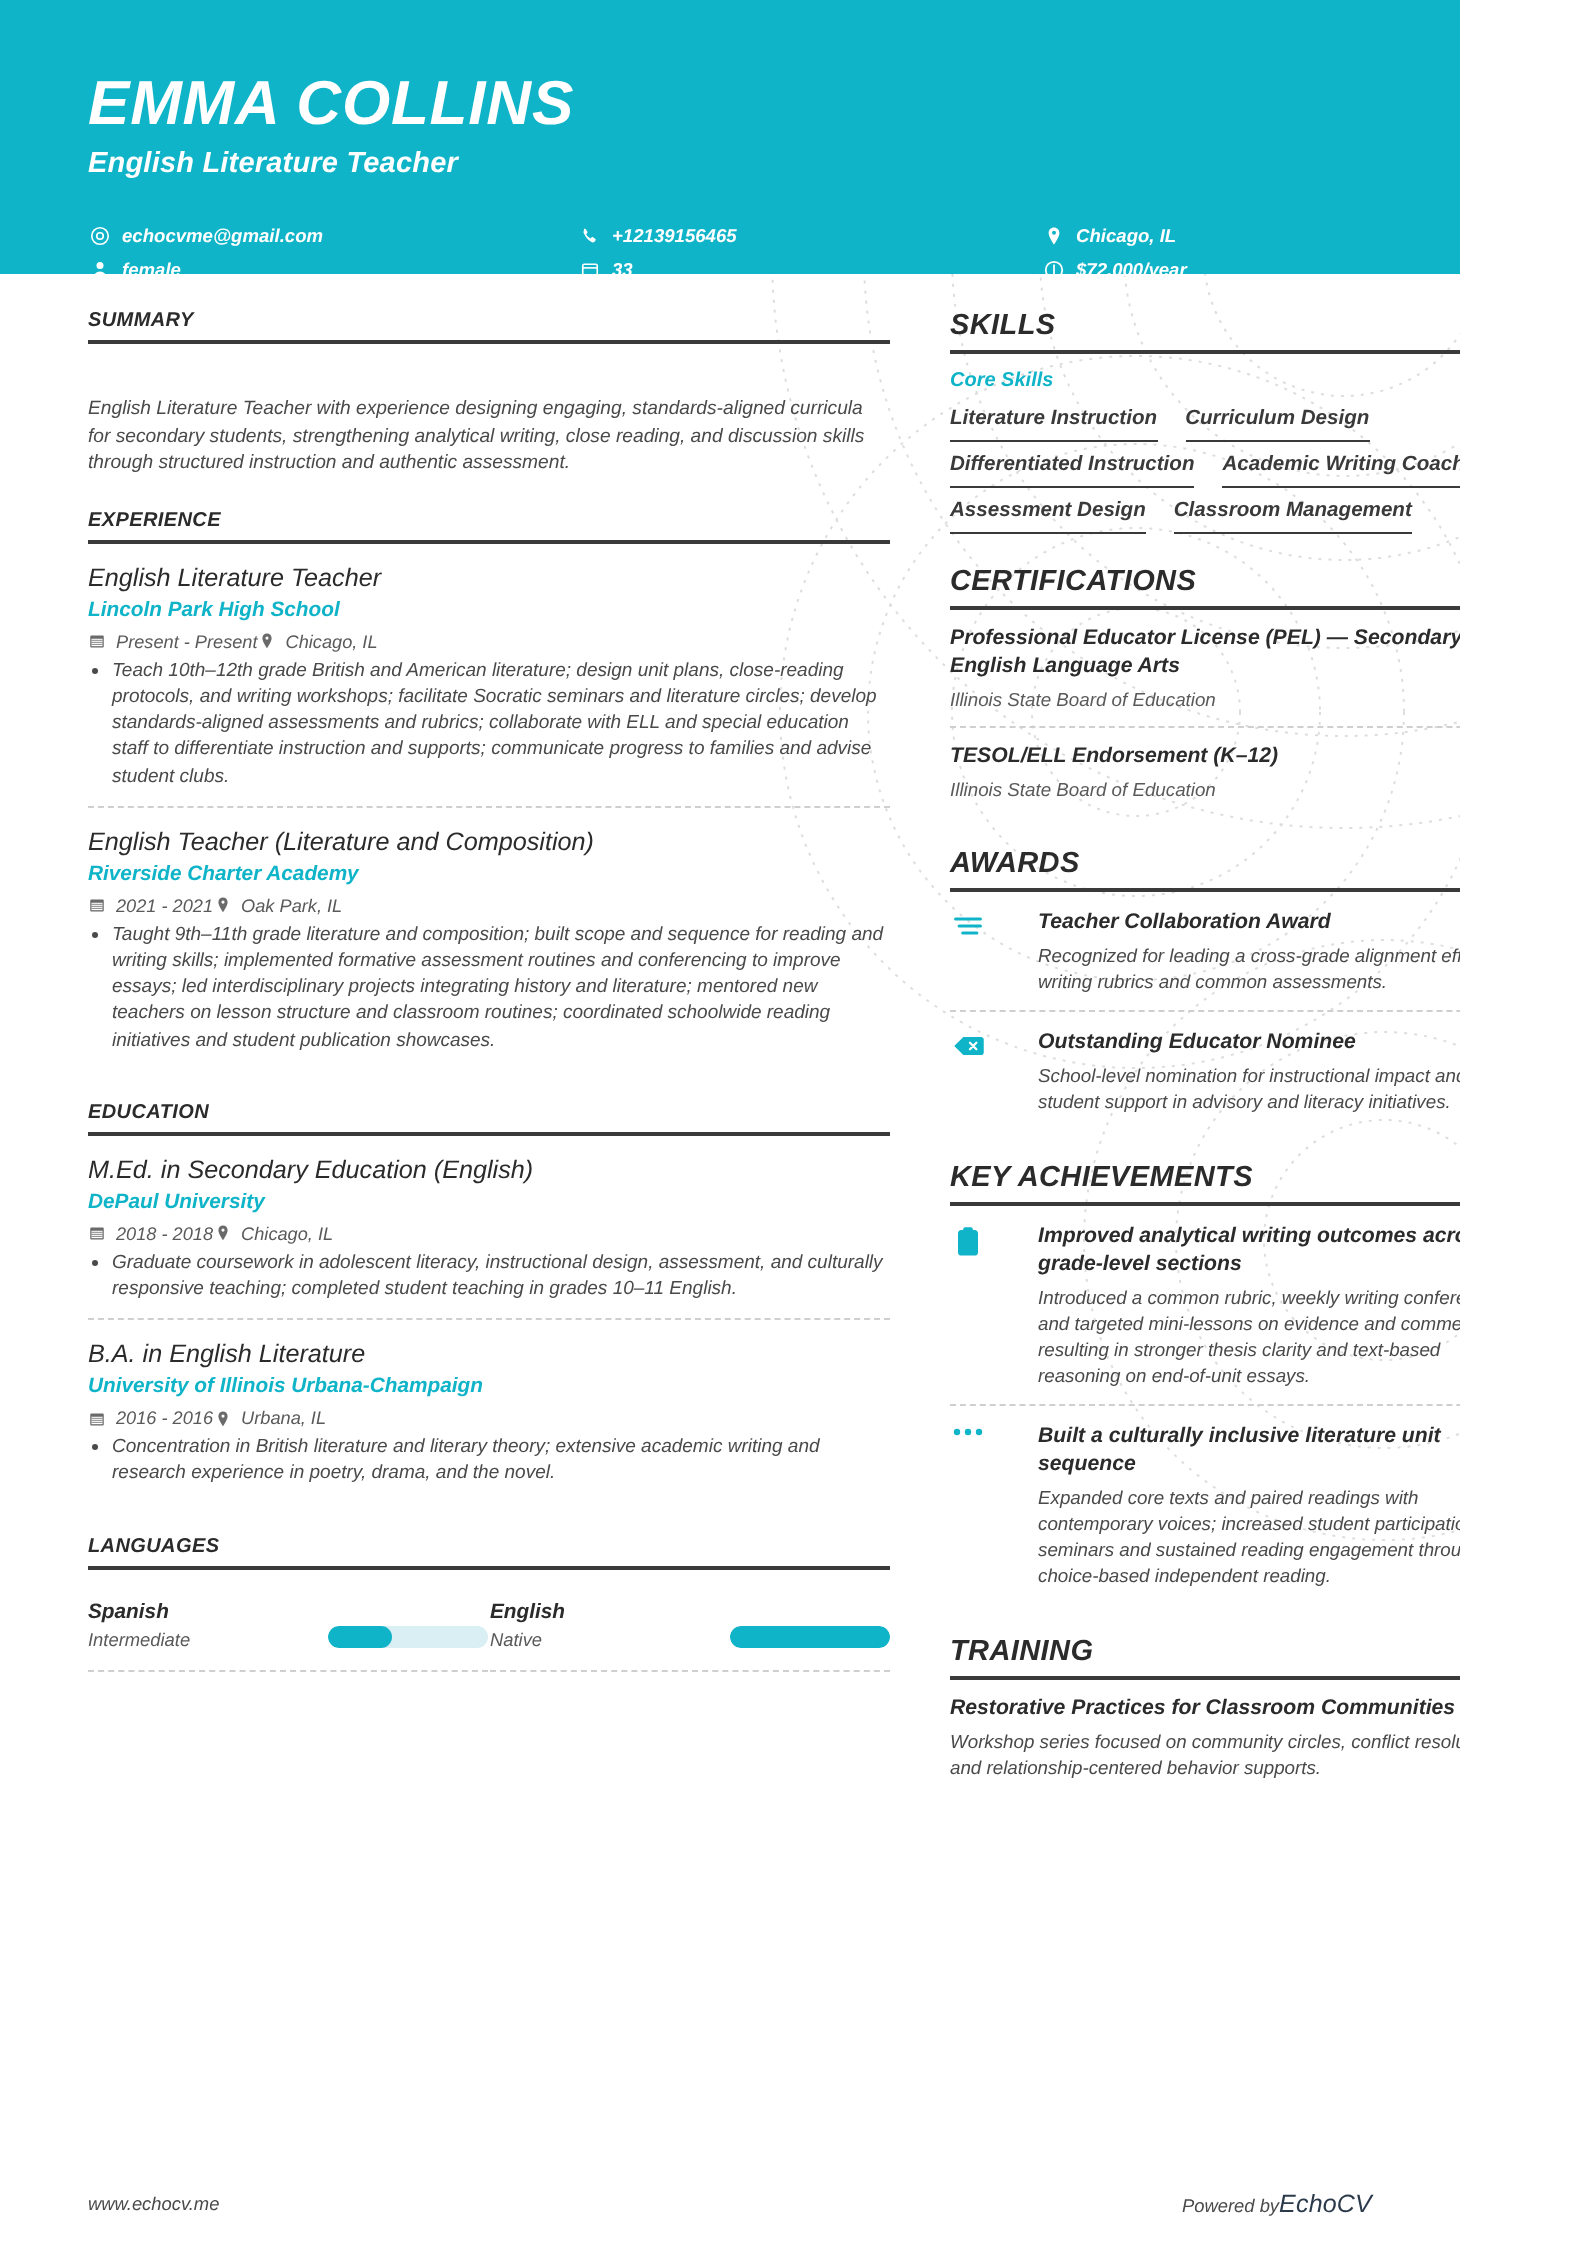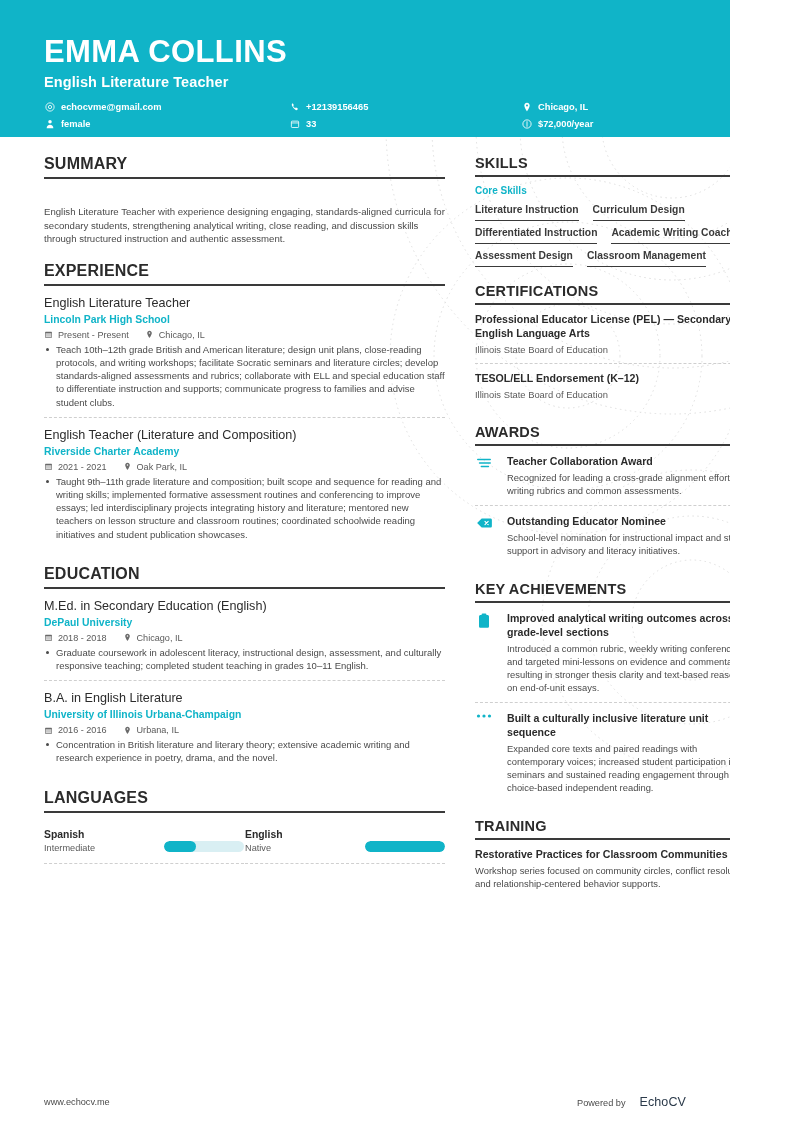--- a/index.html
+++ b/index.html
@@ -3,74 +3,74 @@
 <meta charset="utf-8">
 <style>
   * { box-sizing: border-box; margin: 0; padding: 0; }
   html, body {
     width: 794px; height: 1123px;
     background: #ffffff;
     font-family: "Liberation Sans", sans-serif;
     color: #3a3a3a;
     overflow: hidden;
   }
-  .page { position: relative; width: 730px; height: 1123px; overflow: hidden; background:#fff; }
+  .page { position: relative; width: 730px; height: 1123px; overflow: hidden; background:#fff;font-style:italic; }
 
   
   .watermark { position:absolute; top:0; right:0; width:430px; height:980px; pointer-events:none; z-index:0; }
 
   
   .header {
     position: relative; z-index: 2;
     height: 137px; background: #10b4c8; color:#fff;
     padding: 36px 44px 0 44px;
   }
   .name {
     font-size: 31px; font-weight: 700; letter-spacing: .4px;
     line-height: 1.05; color:#fff;
   }
   .role {
     font-size: 14.5px; font-weight: 700; margin-top: 5px; color:#fff;
     letter-spacing:.1px;
   }
   .contact-grid {
-    margin-top: 11px;
+    margin-top: 22px;
     display: grid;
     grid-template-columns: 245px 232px auto;
     row-gap: 4px;
     font-size: 9.3px; font-weight: 700;
   }
   .c-item { display:flex; align-items:center; gap:6px; line-height:13px; }
   .c-item .ic { width:11px; height:11px; display:inline-flex; align-items:center; justify-content:center; flex:0 0 11px; }
   .c-item .ic svg { display:block; }
 
   
   .body { position:relative; z-index:2; display:flex; padding: 14px 44px 0 44px; gap: 30px; }
   .col-left  { width: 401px; flex: 0 0 401px; }
   .col-right { width: 281px; flex: 0 0 281px; }
 
   .sec { margin-top: 16px; }
   .sec:first-child { margin-top: 4px; }
   .sec-title {
-    font-size: 16px; font-weight: 700; color:#2b2b2b;
+    font-size: 10px; font-weight: 700; color:#2b2b2b;
     letter-spacing:.2px; text-transform:uppercase;
     padding-bottom: 4px;
     border-bottom: 2.5px solid #3a3a3a;
   }
   .sec-title.r { font-size: 14.5px; }
 
   
   .summary { font-size: 9.6px; line-height: 13.6px; color:#4a4a4a; margin-top: 26px; }
 
   
   .entry { padding-top: 9px; padding-bottom: 8px; border-bottom: 1px dashed #cfcfcf; }
   .entry:last-child { border-bottom: none; }
   .entry-title { font-size: 12.6px; color:#2b2b2b; line-height:16px; }
   .entry-org { font-size: 10.4px; font-weight:700; color:#10b4c8; margin-top: 2px; line-height:14px; }
-  .entry-meta { display:flex; align-items:center; gap: 16px; margin-top: 3px; font-size: 9.1px; color:#5a5a5a; }
+  .entry-meta { display:flex; align-items:center; margin-top: 3px; font-size: 9.1px; color:#5a5a5a; }
   .meta-bit { display:flex; align-items:center; gap:5px; }
   .meta-bit svg { display:block; flex:0 0 auto; }
   .bullets { margin-top: 3px; }
   .bullet { position: relative; padding-left: 12px; font-size: 9.5px; line-height: 13.2px; color:#4a4a4a; }
   .bullet::before {
     content:""; position:absolute; left:2px; top:5px;
     width:3px; height:3px; border-radius:50%; background:#4a4a4a;
   }
 
   
@@ -93,35 +93,35 @@
   }
 
   
   .blk { padding: 7px 0 7px 0; border-bottom: 1px dashed #cfcfcf; }
   .blk:last-child { border-bottom: none; }
   .blk-title { font-size: 10.6px; font-weight:700; color:#2b2b2b; line-height: 14px; }
   .blk-sub { font-size: 9.4px; color:#5a5a5a; line-height:13px; margin-top: 3px; }
   .blk-desc { font-size: 9.4px; color:#4a4a4a; line-height:13px; margin-top: 3px; }
 
   
-  .ia { display:flex; gap: 14px; padding: 8px 0 8px 0; border-bottom: 1px dashed #cfcfcf; }
+  .ia { display:flex; gap: 26px; padding: 8px 0 8px 0; border-bottom: 1px dashed #cfcfcf; }
   .ia:last-child { border-bottom: none; }
   .ia-ic { flex: 0 0 18px; width:18px; padding-top:2px; display:flex; justify-content:center; }
   .ia-body { flex: 1 1 auto; }
   .ia-title { font-size: 10.6px; font-weight:700; color:#2b2b2b; line-height: 14px; }
   .ia-desc { font-size: 9.4px; color:#4a4a4a; line-height: 13px; margin-top: 3px; }
 
   
   .footer {
     position: absolute; left: 0; right: 0; bottom: 0; height: 42px; z-index: 3;
     display:flex; align-items:center; justify-content:space-between;
     padding: 0 44px; background: #fff;
   }
   .footer .url { font-size: 9.2px; color:#4a4a4a; }
-  .footer .pw { font-size: 9.2px; color:#4a4a4a; display:flex; align-items:baseline; gap:14px; }
+  .footer .pw { font-size: 9.2px; color:#4a4a4a; display:flex; align-items:baseline; gap:0; }
   .footer .pw b { font-size: 12.5px; font-weight: 400; color:#2b3a4a; letter-spacing:.1px; }
 </style>
 </head>
 <body>
 
 <div class="page">
 
   <svg class="watermark" viewBox="0 0 430 980">
     <g fill="none" stroke="#d8d8d8" stroke-width="1" stroke-dasharray="1.5 3.5" opacity="0.85">
       <circle cx="372" cy="128" r="70"></circle>

